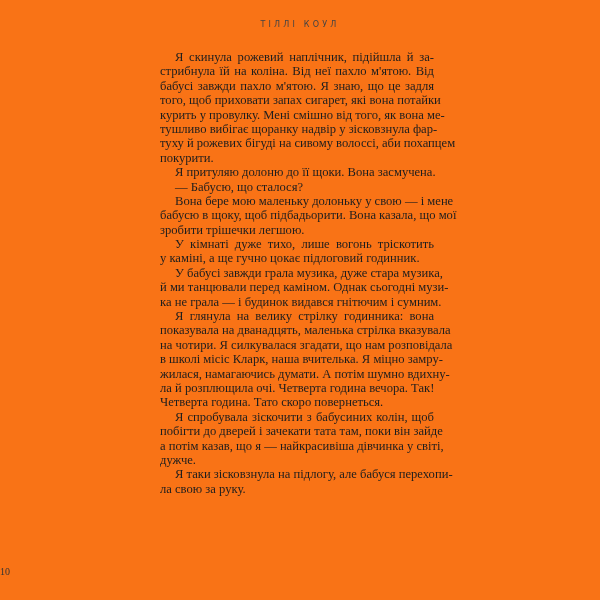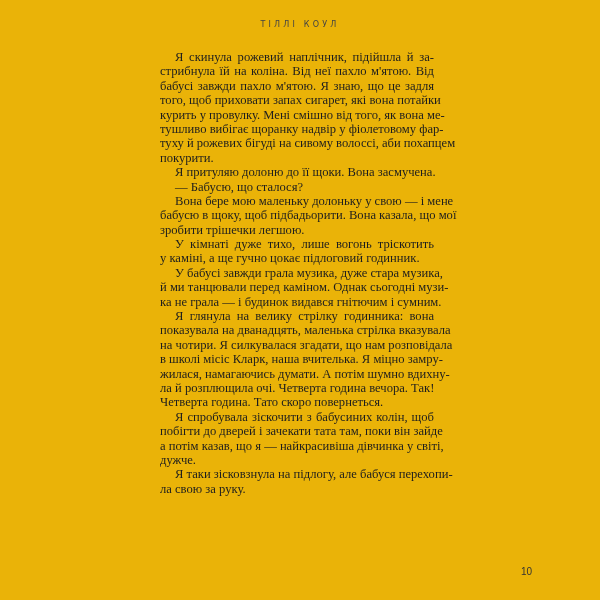--- a/index.html
+++ b/index.html
@@ -1,47 +1,47 @@
 <!DOCTYPE html>
 <html><head>
 <meta charset="utf-8">
 <style>
   html, body { margin:0; padding:0; background:#ffffff; }
   body { width:600px; height:600px; position:relative; overflow:hidden; }
-  .page { position:absolute; left:0; top:0; width:600px; height:600px; background:#eab308; }
+  .page { position:absolute; left:0; top:0; width:600px; height:600px; background:#f97316; }
   .running-head {
     position:absolute; top:20px; left:0; width:600px; text-align:center;
     font-family:"DejaVu Sans", sans-serif; font-size:8px; letter-spacing:3.2px;
     color:#444444;
   }
   .text-block {
     position:absolute; left:160px; top:50px; width:274px;
     font-family:"Liberation Serif", serif; font-size:12.6px; line-height:14.4px;
     color:#1e1e1e;
   }
   .line { display:block; height:14.4px; white-space:nowrap; text-align:justify; text-align-last:justify; }
   .line.last { text-align-last:left; }
   .line.indent { padding-left:15px; }
   .page-number {
-    position:absolute; top:566px; left:0; width:532px; text-align:right;
-    font-family:Liberation Sans, sans-serif; font-size:10px; color:#333333;
+    position:absolute; top:566px; left:0; width:532px; text-align:left;
+    font-family:Liberation Serif, serif; font-size:10px; color:#333333;
   }
 </style>
 </head>
 <body>
 
 <div class="page">
   <div class="running-head">ТІЛЛІ КОУЛ</div>
   <div class="text-block" id="text-block">
       <span class="line indent">Я скинула рожевий наплічник, підійшла й за-</span>
       <span class="line">стрибнула їй на коліна. Від неї пахло м'ятою. Від</span>
       <span class="line">бабусі завжди пахло м'ятою. Я знаю, що це задля</span>
       <span class="line">того, щоб приховати запах сигарет, які вона потайки</span>
       <span class="line">курить у провулку. Мені смішно від того, як вона ме-</span>
-      <span class="line">тушливо вибігає щоранку надвір у фіолетовому фар-</span>
+      <span class="line">тушливо вибігає щоранку надвір у зісковзнула фар-</span>
       <span class="line">туху й рожевих бігуді на сивому волоссі, аби похапцем</span>
       <span class="line last">покурити.</span>
       <span class="line indent last">Я притуляю долоню до її щоки. Вона засмучена.</span>
       <span class="line indent last">— Бабусю, що сталося?</span>
       <span class="line indent">Вона бере мою маленьку долоньку у свою — і мене</span>
       <span class="line">бабусю в щоку, щоб підбадьорити. Вона казала, що мої</span>
       <span class="line last">зробити трішечки легшою.</span>
       <span class="line indent">У кімнаті дуже тихо, лише вогонь тріскотить</span>
       <span class="line last">у каміні, а ще гучно цокає підлоговий годинник.</span>
       <span class="line indent">У бабусі завжди грала музика, дуже стара музика,</span>

